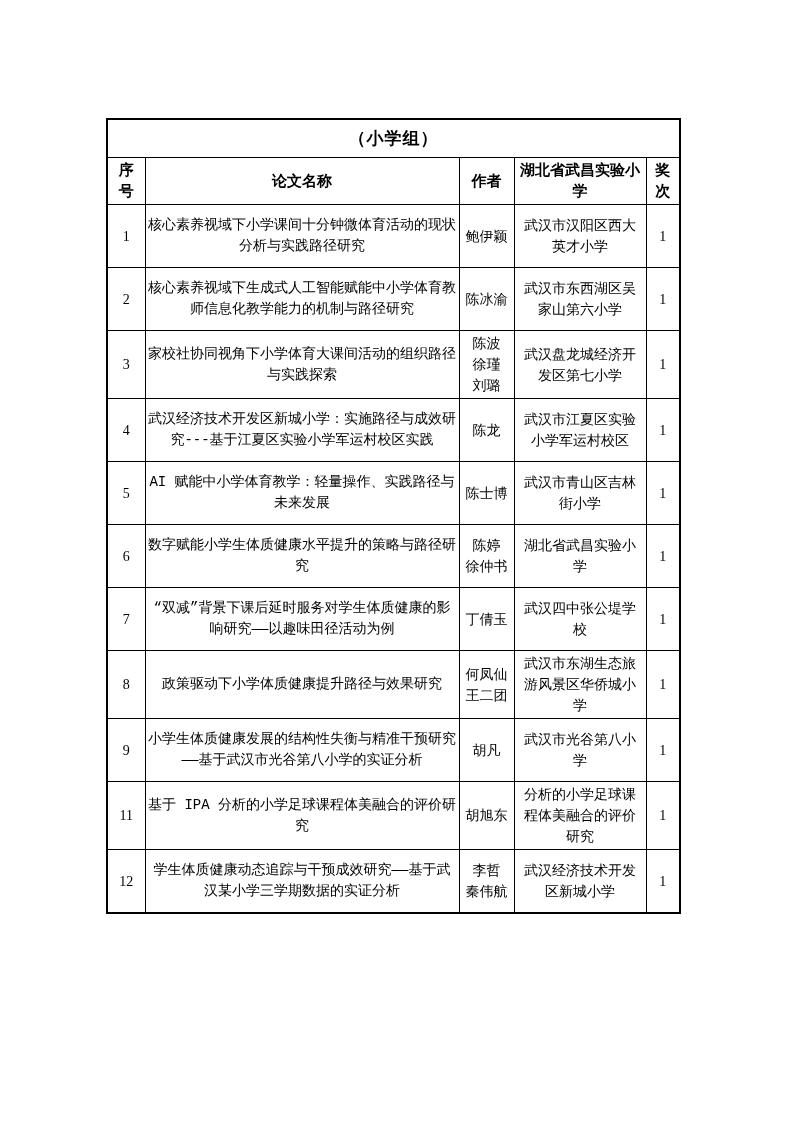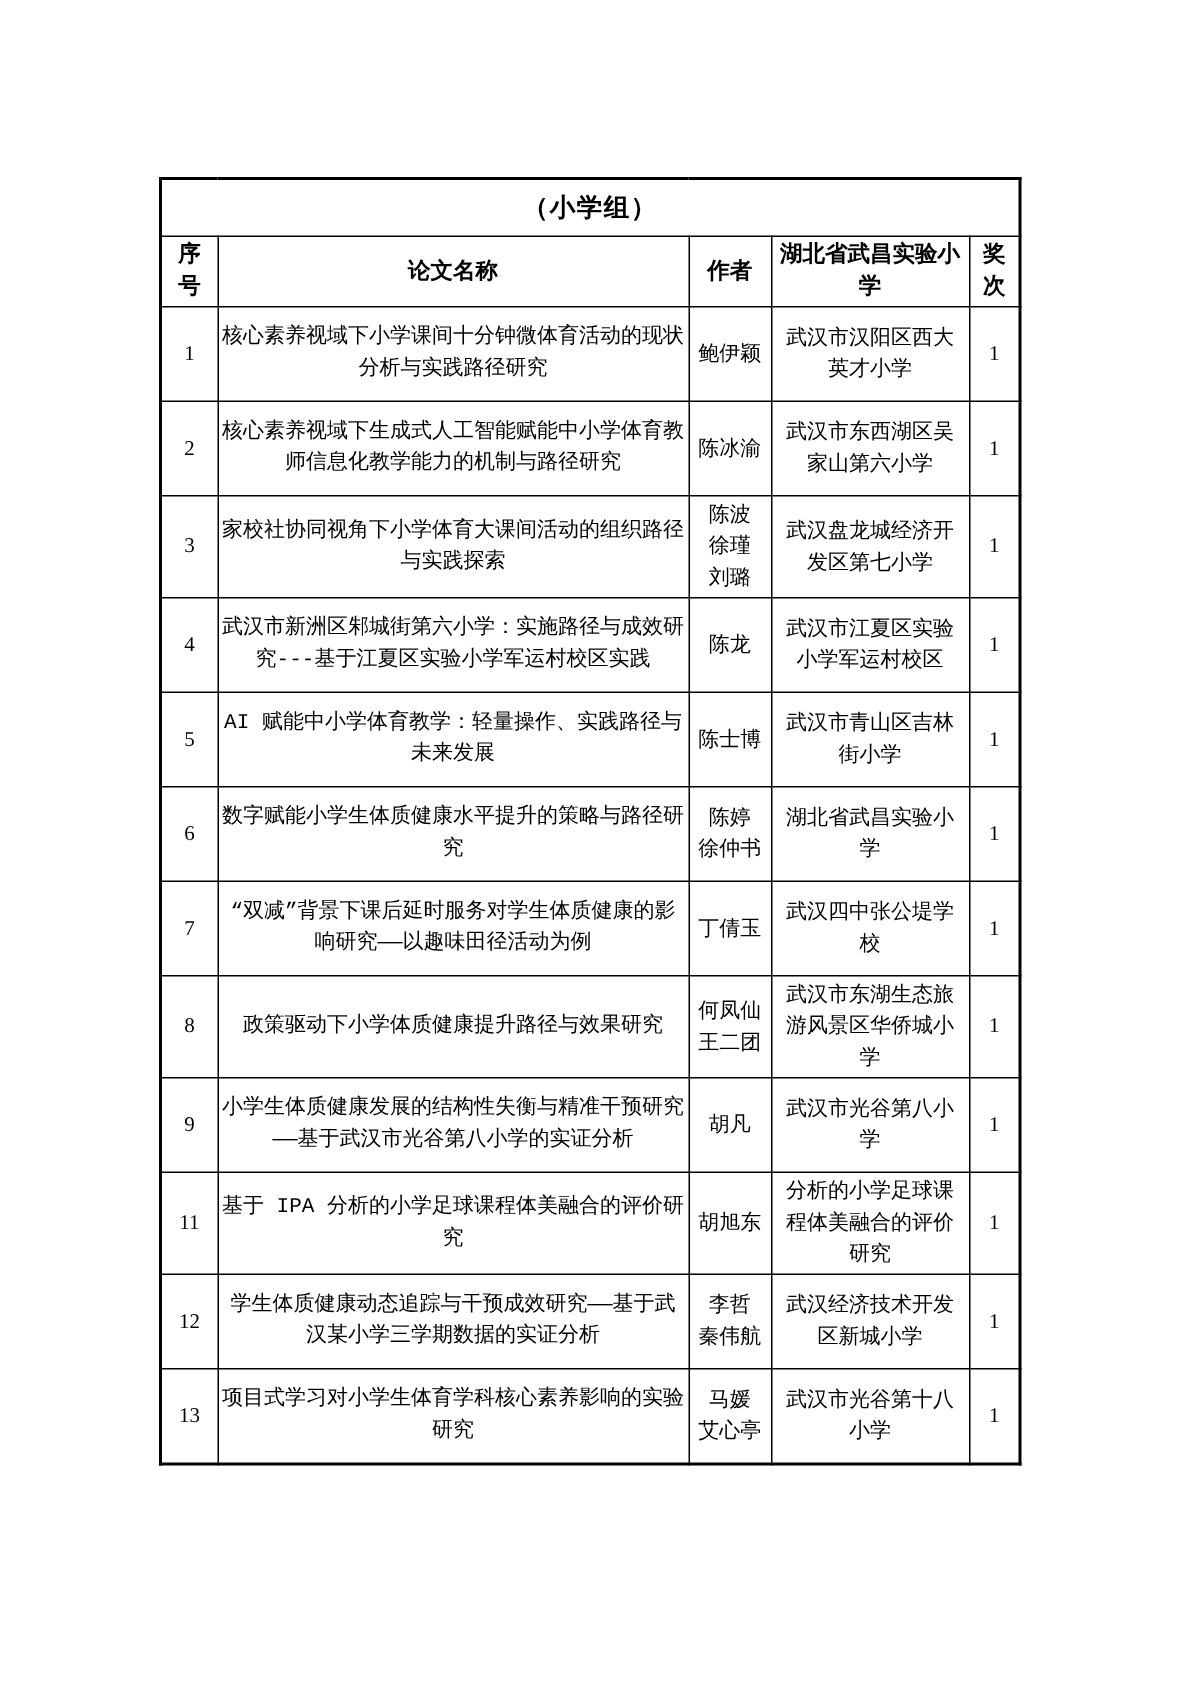--- a/index.html
+++ b/index.html
@@ -120,21 +120,21 @@
     <td class="c-title-cell">家校社协同视角下小学体育大课间活动的组织路径与实践探索</td>
     <td class="c-auth-cell">陈波
 徐瑾
 刘璐</td>
     <td class="c-aff-cell">武汉盘龙城经济开发区第七小学</td>
     <td class="c-num-cell">1</td>
   </tr>
 
   <tr class="data-row">
     <td class="c-num-cell">4</td>
-    <td class="c-title-cell">武汉市新洲区邾城街第六小学：实施路径与成效研究---基于江夏区实验小学军运村校区实践</td>
+    <td class="c-title-cell">武汉经济技术开发区新城小学：实施路径与成效研究---基于江夏区实验小学军运村校区实践</td>
     <td class="c-auth-cell">陈龙</td>
     <td class="c-aff-cell">武汉市江夏区实验小学军运村校区</td>
     <td class="c-num-cell">1</td>
   </tr>
 
   <tr class="data-row">
     <td class="c-num-cell">5</td>
     <td class="c-title-cell">AI 赋能中小学体育教学：轻量操作、实践路径与未来发展</td>
     <td class="c-auth-cell">陈士博</td>
     <td class="c-aff-cell">武汉市青山区吉林街小学</td>
@@ -186,23 +186,15 @@
 
   <tr class="data-row">
     <td class="c-num-cell">12</td>
     <td class="c-title-cell">学生体质健康动态追踪与干预成效研究——基于武汉某小学三学期数据的实证分析</td>
     <td class="c-auth-cell">李哲
 秦伟航</td>
     <td class="c-aff-cell">武汉经济技术开发区新城小学</td>
     <td class="c-num-cell">1</td>
   </tr>
 
-  <tr class="data-row">
-    <td class="c-num-cell">13</td>
-    <td class="c-title-cell">项目式学习对小学生体育学科核心素养影响的实验研究</td>
-    <td class="c-auth-cell">马媛
-艾心亭</td>
-    <td class="c-aff-cell">武汉市光谷第十八小学</td>
-    <td class="c-num-cell">1</td>
-  </tr>
 </tbody>
   </table>
 </div>
 
 </body></html>

